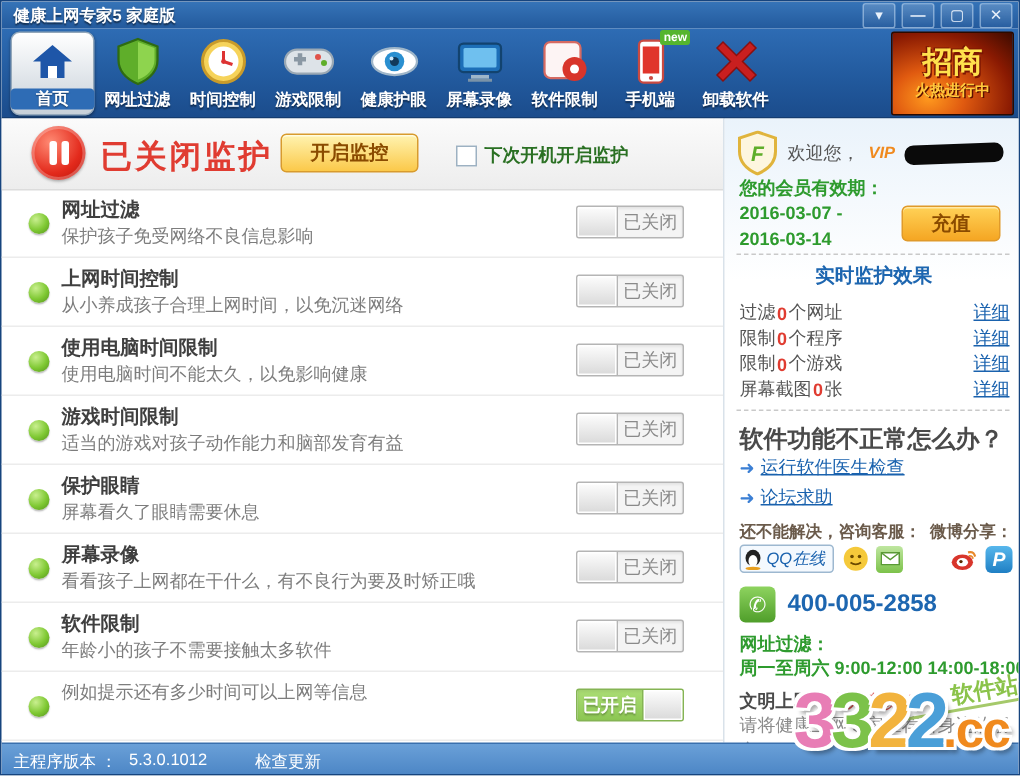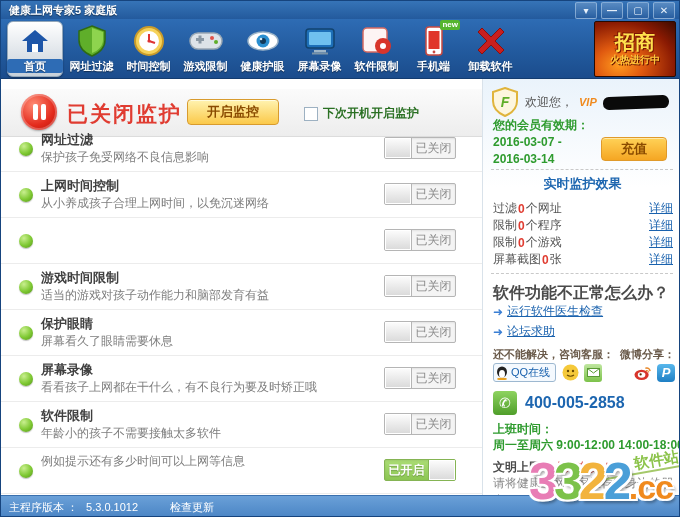--- a/index.html
+++ b/index.html
@@ -24,21 +24,21 @@
     padding:2px 0 3px;width:54px;box-shadow:0 1px 2px rgba(0,0,0,.35);}
   .titem.selected .tlabel{background:#2e6cb5;border-radius:3px;padding:0 17px;line-height:14px;}
   .newbadge{position:absolute;top:-4px;right:2px;background:#55b52e;color:#fff;font-size:8px;font-weight:bold;
     border-radius:2px;padding:0 2px;line-height:10px;}
   .banner{position:absolute;right:3px;top:2px;width:80px;height:54px;border:1px solid #2a0a00;border-radius:2px;
     background:radial-gradient(ellipse at 30% 80%, #ff9a1e 0%, #e05a10 30%, #8a1a02 70%, #3c0b00 100%);
     display:flex;flex-direction:column;align-items:center;justify-content:center;cursor:pointer;}
   .banner .b1{font-size:20px;font-weight:bold;color:#ffe14d;text-shadow:1px 1px 0 #7a1503,-1px -1px 0 #7a1503;line-height:22px;}
   .banner .b2{font-size:10px;font-weight:bold;color:#ffc93d;text-shadow:1px 1px 0 #5a0f00;}
   
-  .mheader{position:absolute;left:0;top:88px;width:481px;height:47px;
+  .mheader{position:absolute;left:0;top:78px;width:481px;height:47px;
     background:linear-gradient(#fbfbfb,#ededed);border-bottom:1px solid #dcdcdc;}
   .pauseicon{position:absolute;left:20px;top:5px;width:36px;height:36px;border-radius:50%;
     background:radial-gradient(circle at 35% 30%, #ff8a73, #e32a1c 60%, #b31208);box-shadow:inset 0 0 0 2px rgba(255,255,255,.25),0 1px 2px rgba(0,0,0,.3);}
   .pauseicon:before,.pauseicon:after{content:"";position:absolute;top:10px;width:5px;height:16px;background:#fff;border-radius:2px;}
   .pauseicon:before{left:12px}.pauseicon:after{left:20px}
   .mstatus{position:absolute;left:66px;top:11px;font-size:21px;font-weight:bold;color:#e03c31;letter-spacing:2px;}
   .startbtn{position:absolute;left:186px;top:10px;width:92px;height:26px;border:1px solid #d89b2e;border-radius:4px;
     background:linear-gradient(#fff3b0,#fbc94a);color:#8a4b00;font-weight:bold;font-size:13px;cursor:pointer;
     box-shadow:inset 0 1px 0 #fffce0;}
   .autostart{position:absolute;left:303px;top:16px;display:flex;align-items:center;gap:5px;}
@@ -81,21 +81,21 @@
   .red{color:#e03c31;font-weight:bold;padding:0 1px;}
   .detail{margin-left:auto;color:#1a62ae;text-decoration:underline;cursor:pointer;font-size:12px;}
   .helpq{position:absolute;left:10px;top:204px;font-size:16px;font-weight:bold;color:#4a4a4a;}
   .hlink{position:absolute;left:10px;display:flex;align-items:center;gap:4px;font-size:12px;}
   .arrow{color:#3b7fd4;font-weight:bold;}
   .hlink a{color:#1a62ae;text-decoration:underline;cursor:pointer;}
   .contact{position:absolute;left:10px;top:268px;width:182px;display:flex;justify-content:space-between;
     font-size:11px;font-weight:bold;color:#6a5a4a;}
   .socials{position:absolute;left:10px;top:284px;width:182px;display:flex;align-items:center;gap:5px;}
   .qqpill{display:flex;align-items:center;gap:3px;border:1px solid #9db8d0;border-radius:3px;background:#f4f9fe;
-    padding:1px 5px 1px 2px;font-size:11px;color:#1a62ae;cursor:pointer;}
+    padding:1px 5px 1px 2px;font-size:11px;color:#1a62ae;cursor:pointer;font-style:italic;}
   .sicon{width:18px;height:18px;display:flex;align-items:center;justify-content:center;cursor:pointer;}
   .mailico{background:linear-gradient(#bfe6a0,#7cc24a);border-radius:3px;}
   .wbico{margin-left:auto;}
   .tcico{background:linear-gradient(#57b7ec,#1f7fc4);border-radius:4px;color:#fff;font-weight:bold;font-size:13px;font-style:italic;}
   .phonerow{position:absolute;left:10px;top:312px;display:flex;align-items:center;gap:8px;}
   .phoneico{width:24px;height:24px;border-radius:4px;background:linear-gradient(#8ed35f,#4f9e2a);
     color:#fff;font-size:14px;display:flex;align-items:center;justify-content:center;}
   .phonenum{font-size:16px;font-weight:bold;color:#1d66b0;}
   .hours1{position:absolute;left:10px;top:342px;font-size:12px;font-weight:bold;color:#2e9b2e;}
   .hours2{position:absolute;left:10px;top:358px;font-size:12px;font-weight:bold;color:#2e9b2e;white-space:nowrap;}
@@ -265,20 +265,24 @@
           <div class="ftitle">上网时间控制</div>
       <div class="fdesc">从小养成孩子合理上网时间，以免沉迷网络</div>
         </div>
       <div class="toggle">
           <span class="knob"></span>
           <span class="state">已关闭</span>
         </div>
     </div>
     <div class="frow">
       <span class="gdot"></span>
+      <div class="ftexts">
+          <div class="ftitle">使用电脑时间限制</div>
+      <div class="fdesc">使用电脑时间不能太久，以免影响健康</div>
+        </div>
       <div class="toggle">
           <span class="knob"></span>
           <span class="state">已关闭</span>
         </div>
     </div>
     <div class="frow">
       <span class="gdot"></span>
       <div class="ftexts">
           <div class="ftitle">游戏时间限制</div>
       <div class="fdesc">适当的游戏对孩子动作能力和脑部发育有益</div>
@@ -426,21 +430,21 @@
             <path d="M12.5 6.5 Q15 6 15.5 8.5" stroke="#e8882a" stroke-width="1.2" fill="none"></path>
           </svg>
       </span>
       <span class="sicon tcico">P</span>
     </div>
 
     <div class="phonerow">
       <span class="phoneico">✆</span>
       <span class="phonenum">400-005-2858</span>
     </div>
-    <div class="hours1">上班时间：</div>
+    <div class="hours1">网址过滤：</div>
     <div class="hours2">周一至周六 9:00-12:00 14:00-18:00</div>
 
     <div class="slogan">
       <span class="slh">文明上网</span><span class="slt">，人人有责！</span>
     </div>
     <div class="referral">请将健康上网专家推荐给身边的朋友！</div>
   </div>
 
   <div class="statusbar">
     <span>主程序版本 ：</span>

